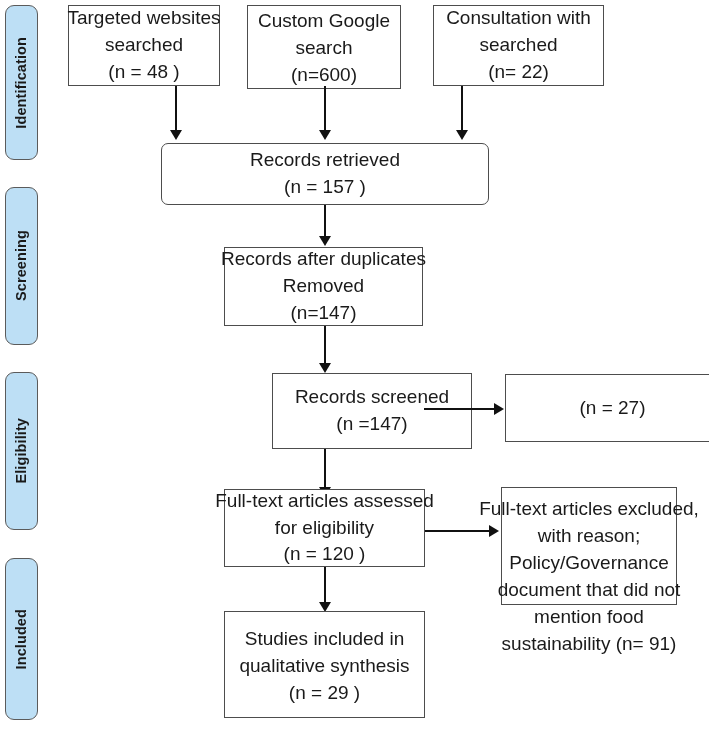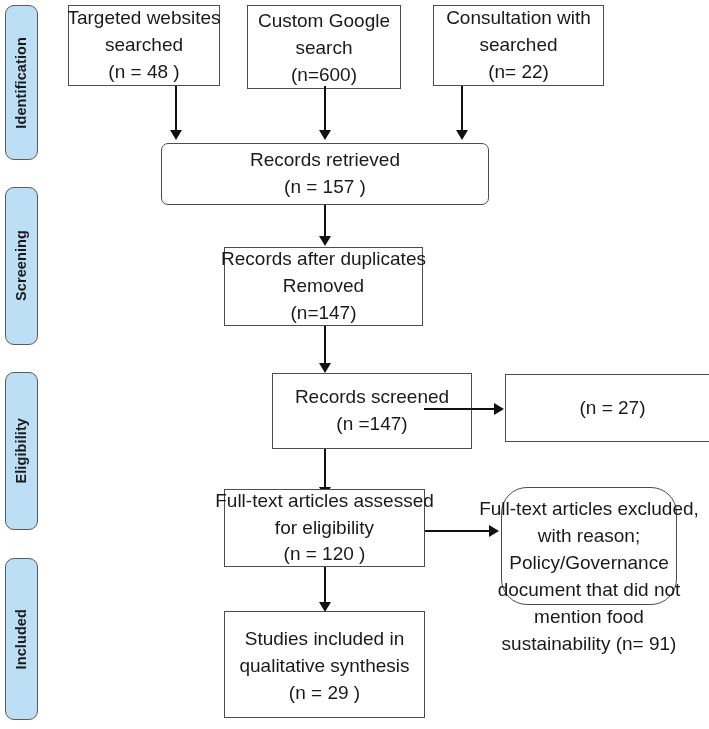--- a/index.html
+++ b/index.html
@@ -171,21 +171,21 @@
 
   <div class="flow-box" style="left:224px; top:489px; width:201px; height:78px;">
     <span class="line">Full-text articles assessed</span>
     <span class="line">for eligibility</span>
     <span class="line">(n =  120 )</span>
   </div>
 
   <div class="conn h" style="left:425px; top:530px; width:65px;"></div>
   <div class="arrowhead right" style="left:489px; top:525px;"></div>
 
-  <div class="flow-box align-top" style="left:501px; top:487px; width:176px; height:118px;border-radius:26px;">
+  <div class="flow-box align-top" style="left:501px; top:487px; width:176px; height:118px;">
     <span class="line">Full-text articles excluded,</span>
     <span class="line">with reason;</span>
     <span class="line">Policy/Governance</span>
     <span class="line">document that did not</span>
     <span class="line">mention food</span>
     <span class="line">sustainability (n= 91)</span>
   </div>
 
   <div class="conn v" style="left:324px; top:567px; height:37px;"></div>
   <div class="arrowhead down" style="left:319px; top:602px;"></div>

